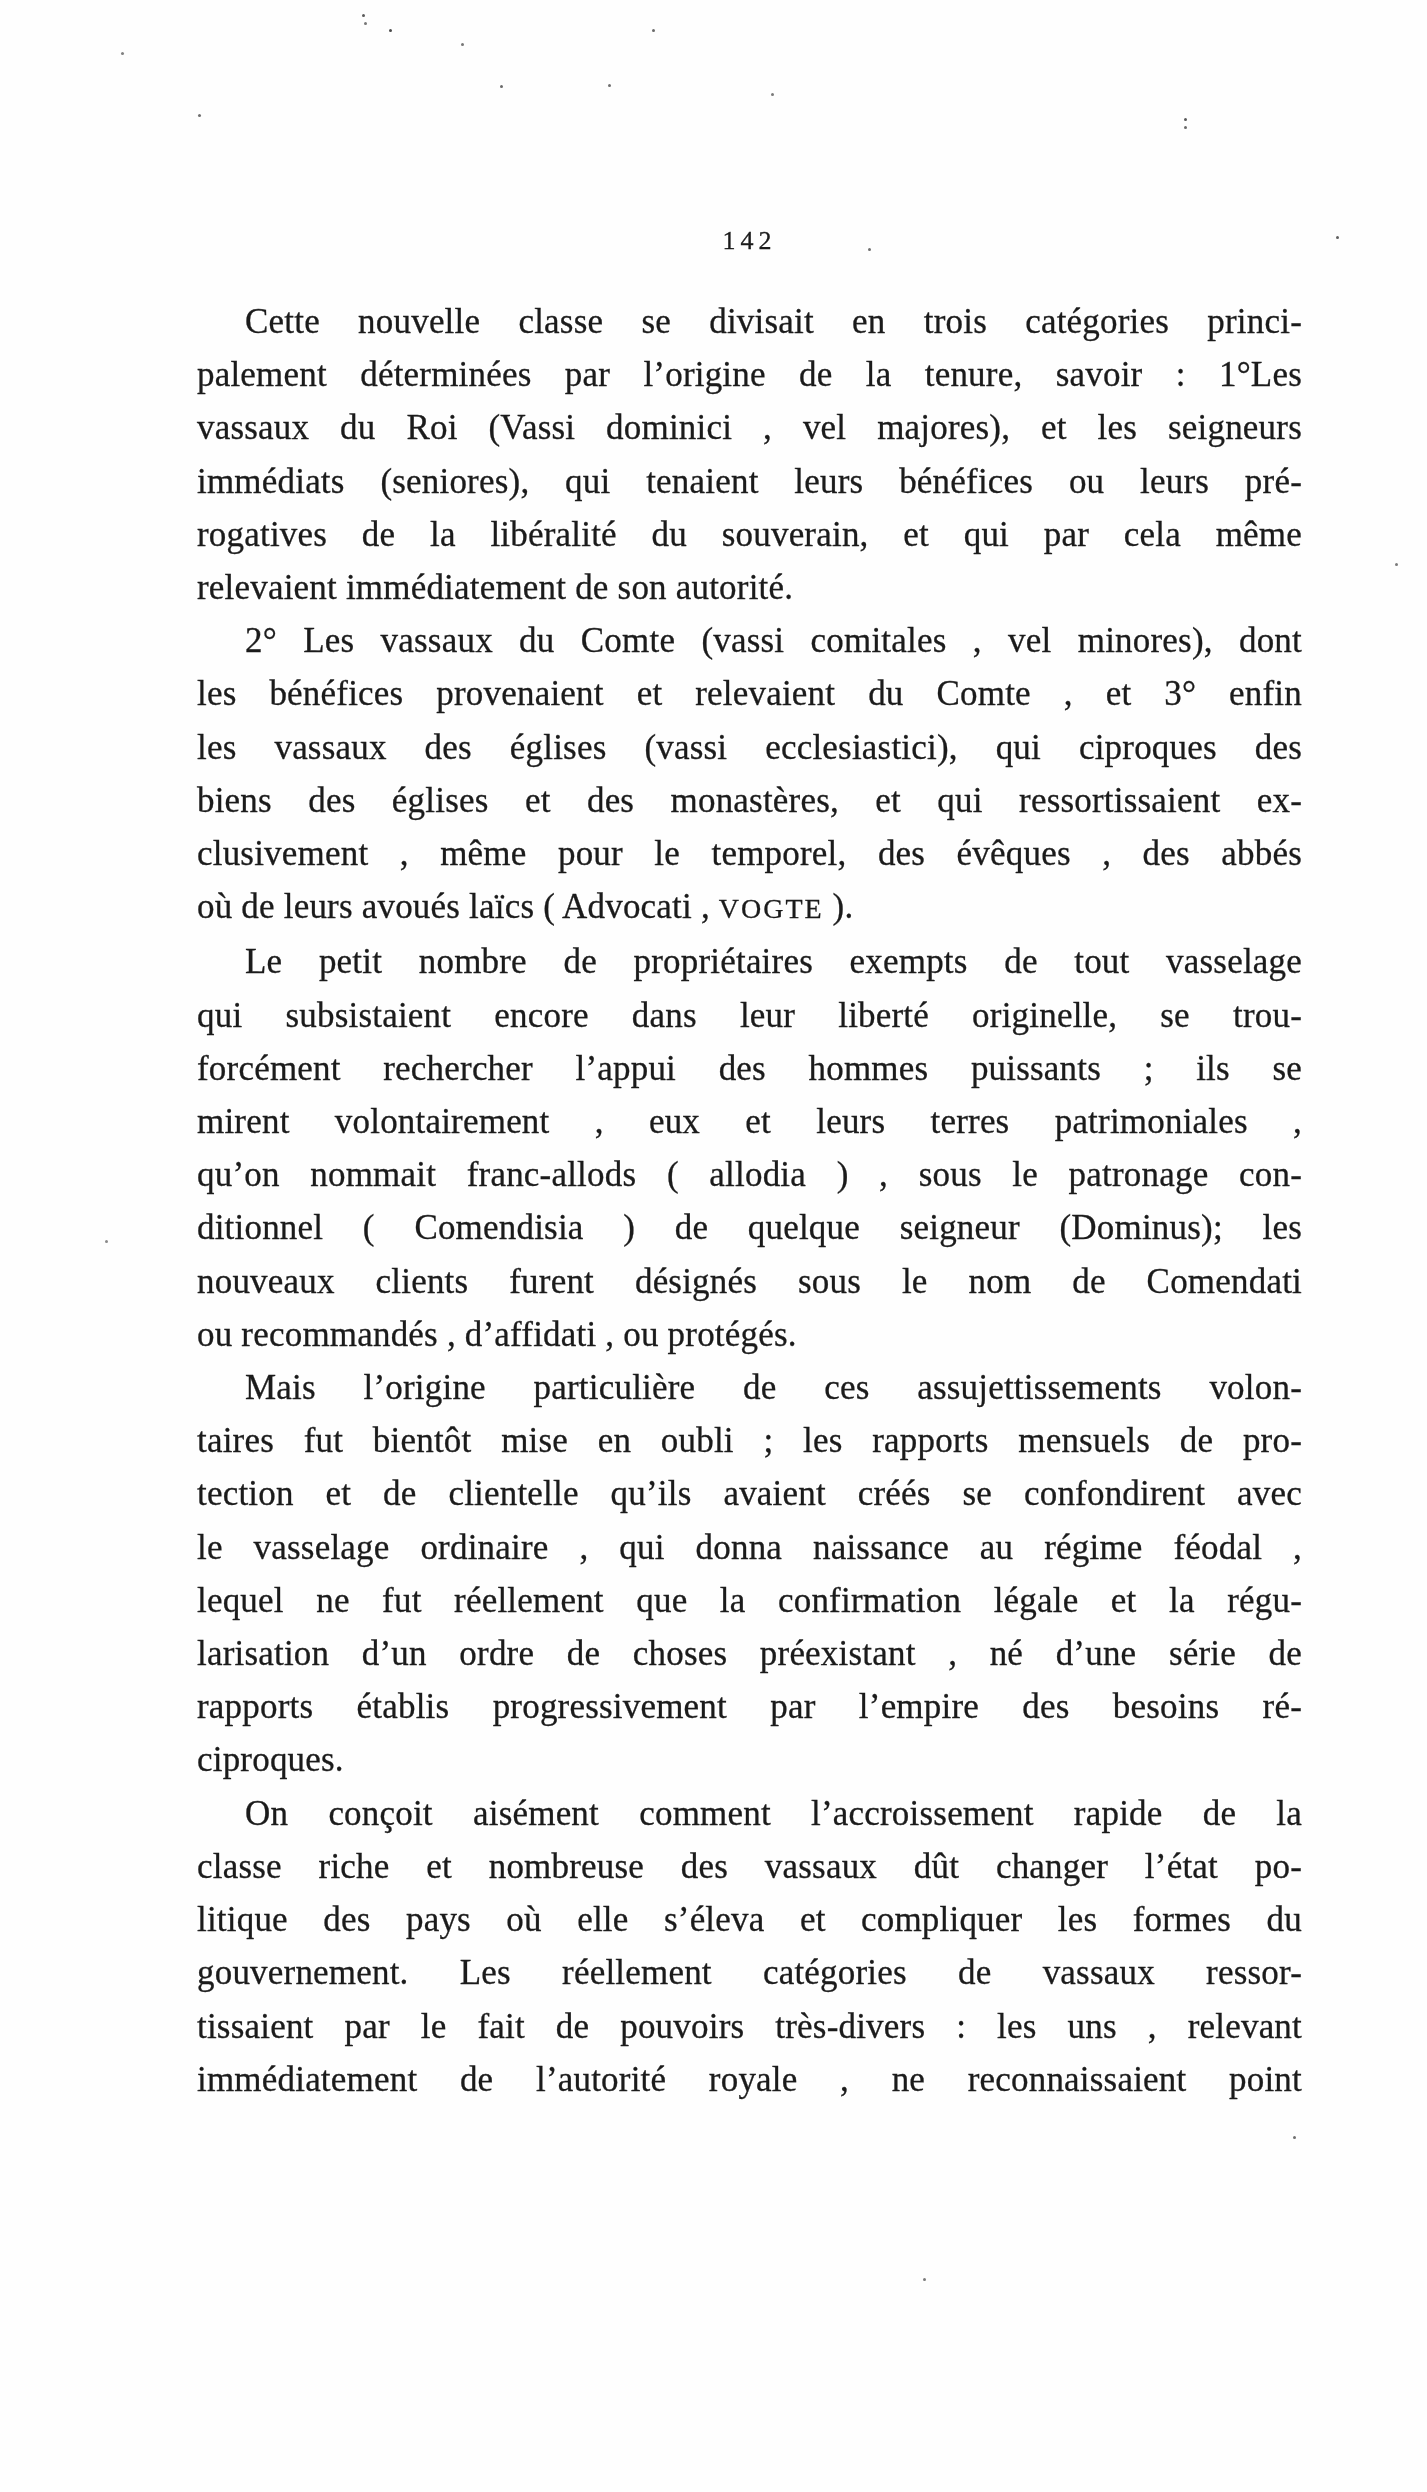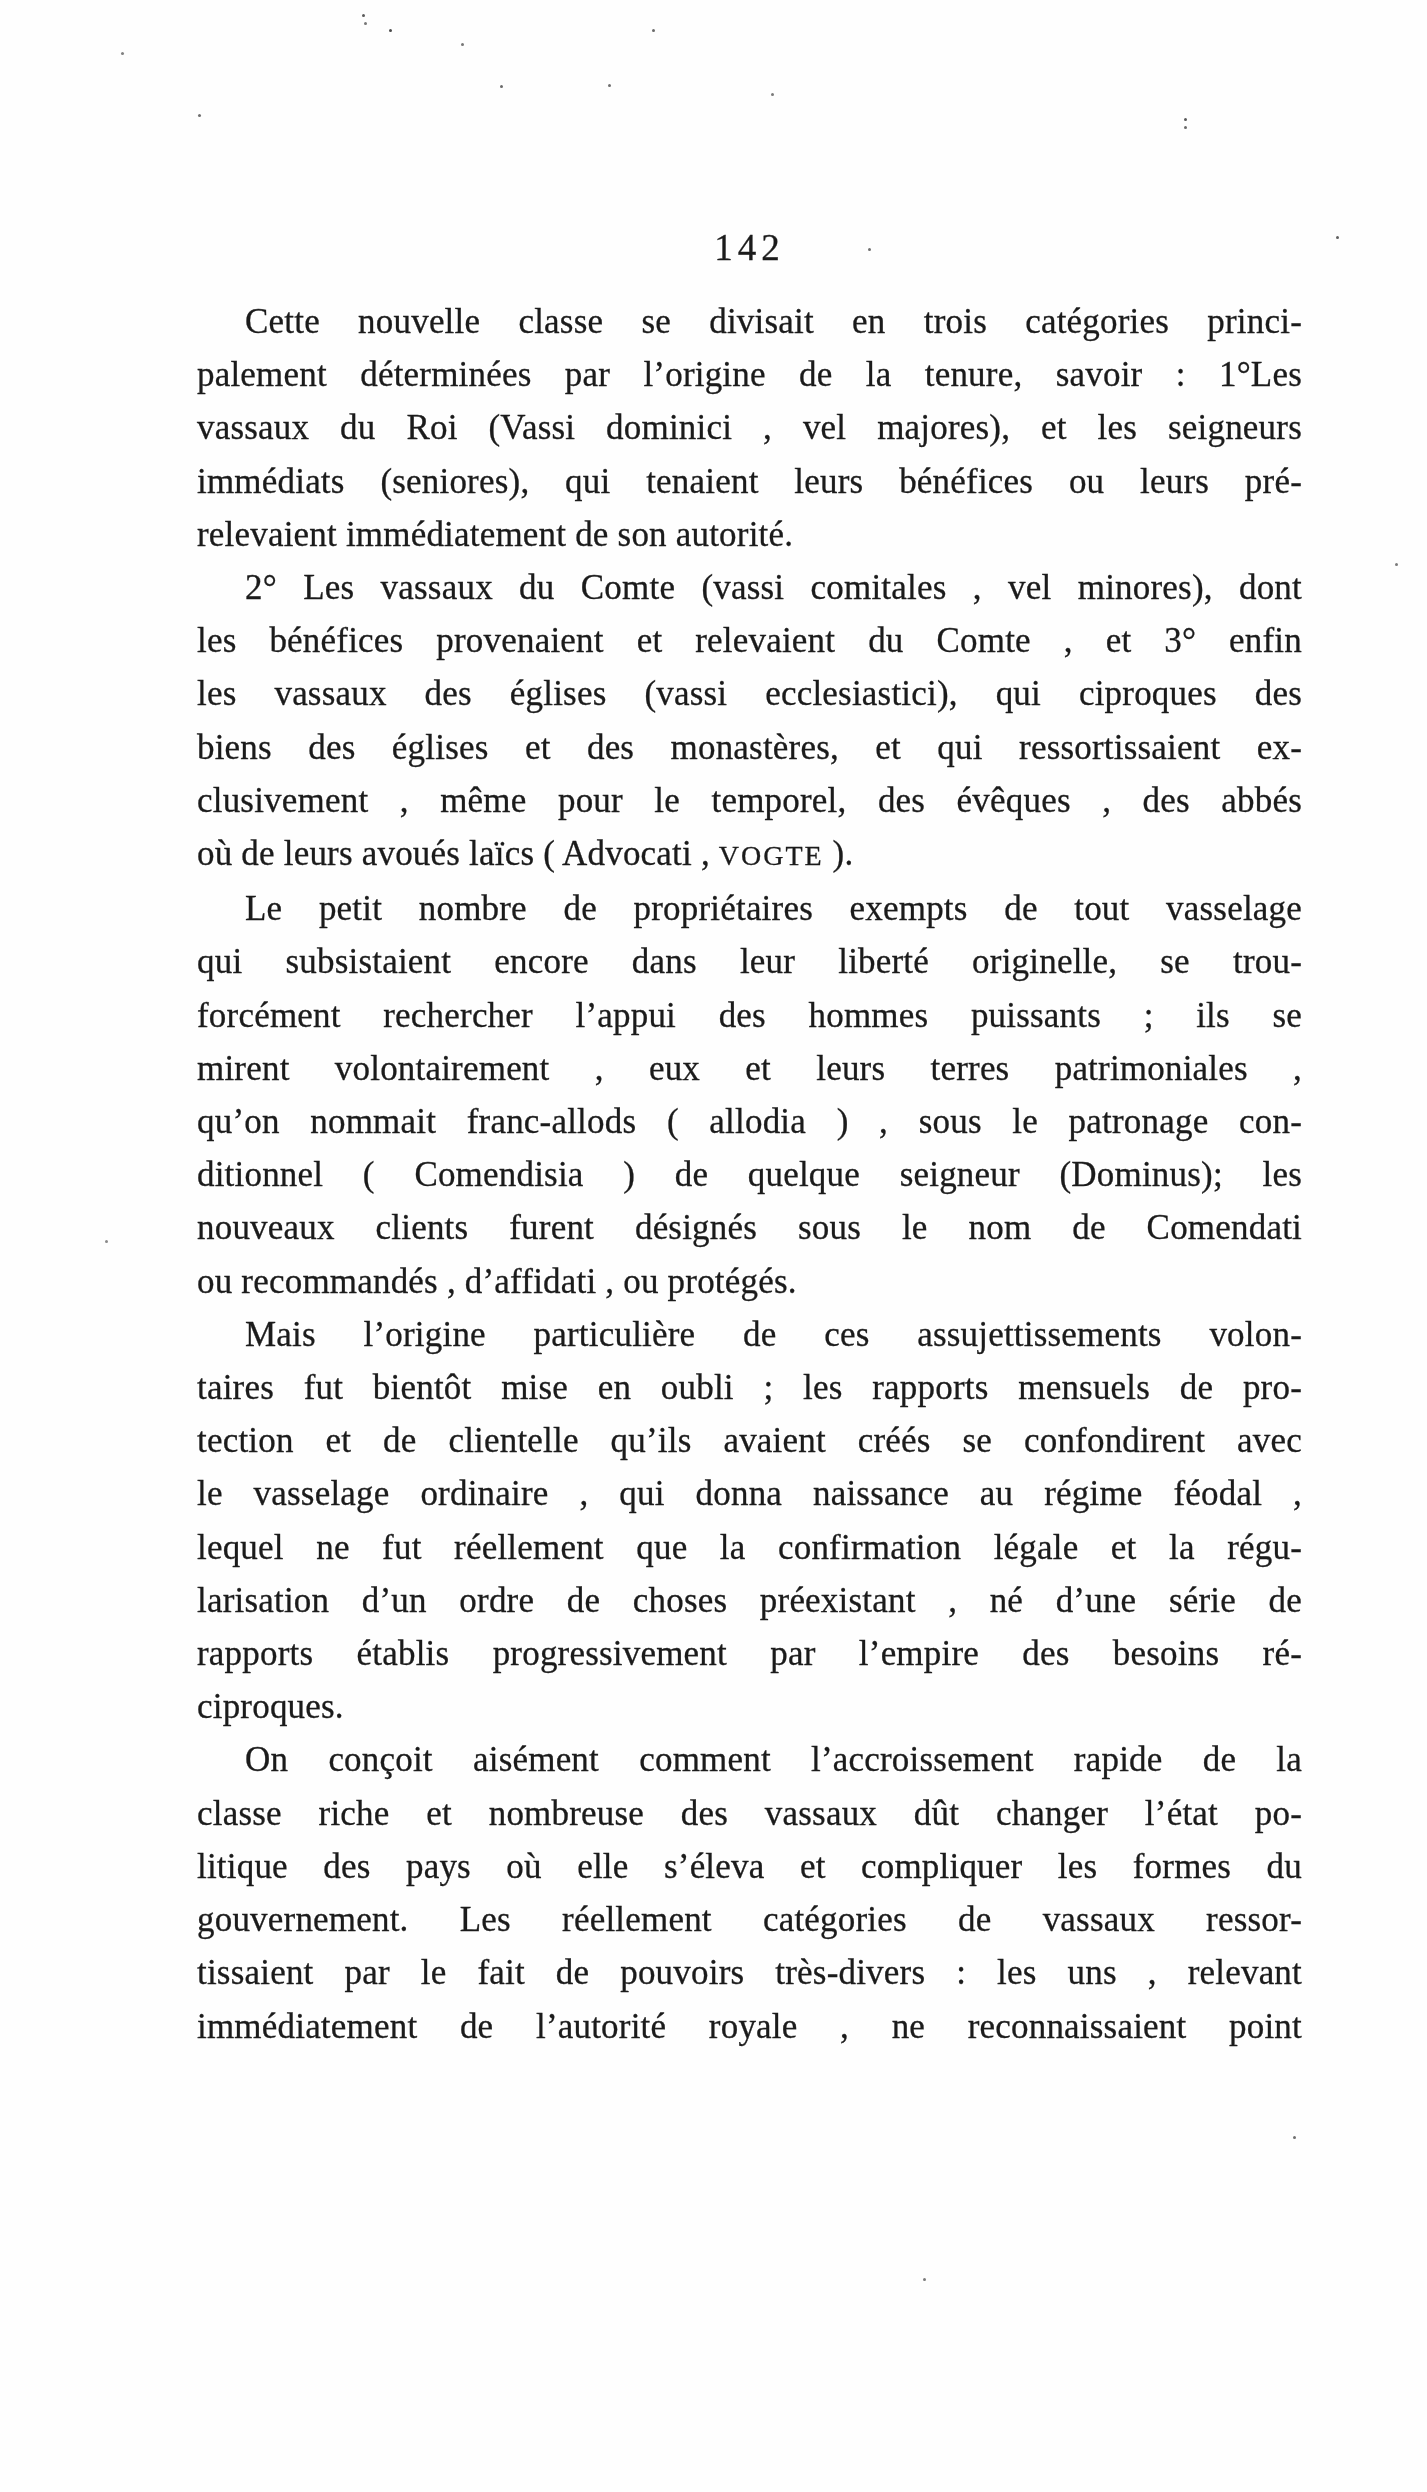--- a/index.html
+++ b/index.html
@@ -9,21 +9,21 @@
     position:relative;
     font-family:"Liberation Serif","DejaVu Serif",serif;
     color:var(--ink,#1b1b1b);
     overflow:hidden;
   }
   .scan-page{position:absolute;inset:0;}
   .page-number{
     position:absolute;
     top:226px;left:197px;width:1105px;
     text-align:center;
-    font-size:37px;
+    font-size:26px;
     letter-spacing:5px;
     -webkit-text-stroke:0.3px currentColor;
   }
   .text-block{
     position:absolute;
     top:295px;left:197px;width:1105px;
     font-size:35px;
     line-height:53.2px;
     letter-spacing:0.2px;
     -webkit-text-stroke:0.3px currentColor;
@@ -67,20 +67,21 @@
 <body style="--paper: #fefefe; --ink: #1b1b1b;">
 
 <div class="scan-page">
   <div class="specks"></div>
   <div class="page-number">142</div>
   <div class="text-block">
       <div class="line indent justify"><span>Cette nouvelle classe se divisait en trois catégories princi-</span></div>
       <div class="line justify"><span>palement déterminées par l’origine de la tenure, savoir : 1°Les</span></div>
       <div class="line justify"><span>vassaux du Roi (</span><span class="italic">Vassi dominici , vel majores</span><span>), et les seigneurs</span></div>
       <div class="line justify"><span>immédiats (</span><span class="italic">seniores</span><span>), qui tenaient leurs </span><span class="italic">bénéfices</span><span> ou leurs pré-</span></div>
+      <div class="line justify"><span>rogatives de la libéralité du souverain, et qui par cela même</span></div>
       <div class="line"><span>relevaient immédiatement de son autorité.</span></div>
       <div class="line indent justify"><span>2° Les vassaux du Comte (</span><span class="italic">vassi comitales , vel minores</span><span>), dont</span></div>
       <div class="line justify"><span>les bénéfices provenaient et relevaient du Comte , et 3° enfin</span></div>
       <div class="line justify"><span>les vassaux des églises (</span><span class="italic">vassi ecclesiastici</span><span>), qui ciproques des</span></div>
       <div class="line justify"><span>biens des églises et des monastères, et qui ressortissaient ex-</span></div>
       <div class="line justify"><span>clusivement , même pour le temporel, des évêques , des abbés</span></div>
       <div class="line"><span>où de leurs </span><span class="italic">avoués laïcs ( Advocati</span><span> , </span><span class="smallcaps">VOGTE</span><span> ).</span></div>
       <div class="line indent justify"><span>Le petit nombre de propriétaires exempts de tout vasselage</span></div>
       <div class="line justify"><span>qui subsistaient encore dans leur liberté originelle, se trou-</span></div>
       <div class="line justify"><span>forcément rechercher l’appui des hommes puissants ; ils se</span></div>

